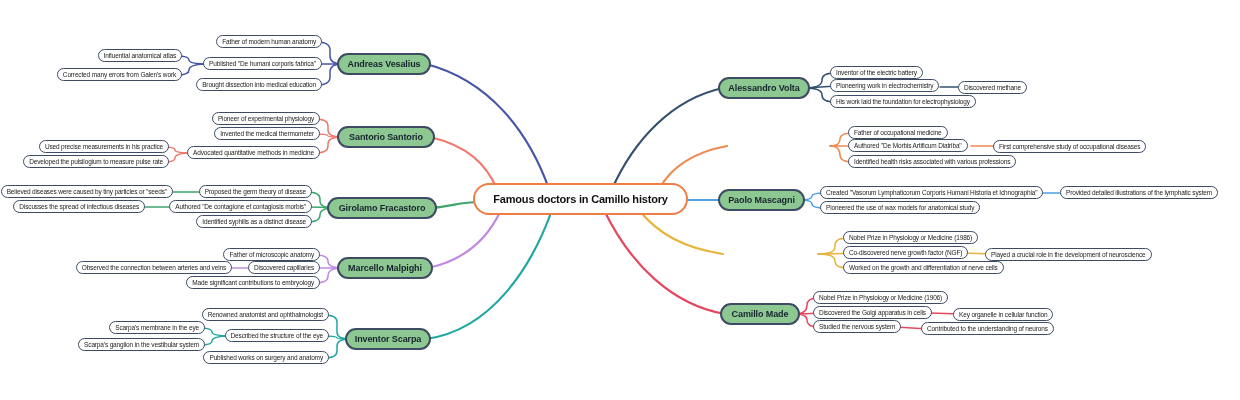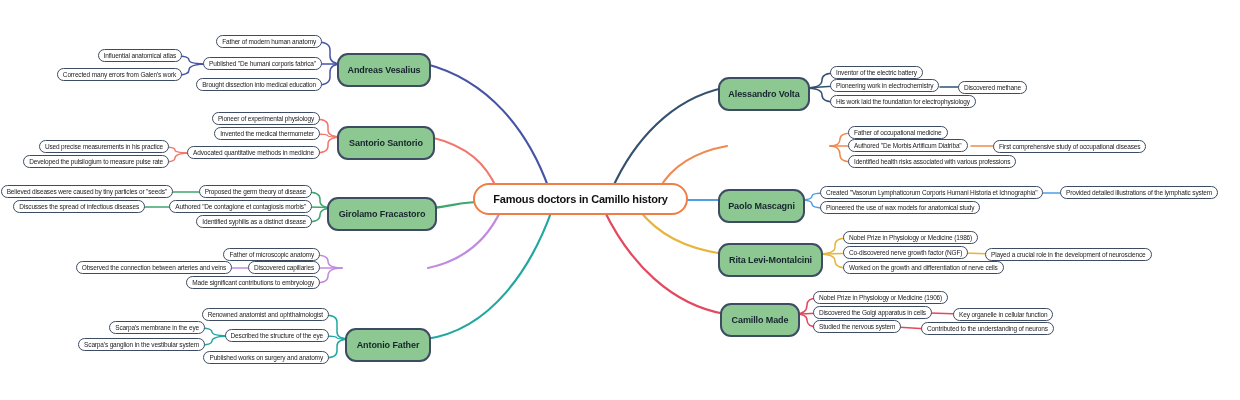--- a/index.html
+++ b/index.html
@@ -12,21 +12,21 @@
   #wires path.trunk{stroke-width:2.2px;}
   #wires path.limb{stroke-width:1.5px;}
   .node{position:absolute;z-index:2;display:flex;align-items:center;justify-content:center;
         white-space:nowrap;box-sizing:border-box;background:#ffffff;}
   .central{
     left:473px;top:183px;width:215px;height:32px;
     border:2.5px solid #ef7d45;border-radius:16px;
     font-size:11px;font-weight:bold;letter-spacing:-0.2px;color:#111;
   }
   .topic{
-    height:34px;background:#8dc791;border:2px solid #3e4c63;border-radius:11px;
+    height:22px;background:#8dc791;border:2px solid #3e4c63;border-radius:11px;
     font-size:9px;font-weight:bold;letter-spacing:-0.1px;color:#16242e;
     padding:0 4px;
   }
   .pill{
     height:13px;border:1.3px solid #3e4c63;border-radius:7px;background:#ffffff;
     font-size:6.5px;letter-spacing:-0.15px;color:#222;padding:0 5px;
   }
 </style>
 </head>
 <body>
@@ -99,25 +99,25 @@
     <path class="limb" d="M 818 327 Q 807 327 807 320 Q 807 314 795 314" stroke="#e4485f"></path>
     <path class="limb" d="M 930 313 L 960 314" stroke="#e4485f"></path>
     <path class="limb" d="M 896 327 L 928 329" stroke="#e4485f"></path>
   </svg>
 
   <div class="node central">Famous doctors in Camillo history</div>
 
   <div class="node topic" style="left:337px;top:53px;width:94px">Andreas Vesalius</div>
   <div class="node topic" style="left:327px;top:197px;width:110px">Girolamo Fracastoro</div>
   <div class="node topic" style="left:337px;top:126px;width:98px">Santorio Santorio</div>
-  <div class="node topic" style="left:345px;top:328px;width:86px">Antonio Father</div>
+  <div class="node topic" style="left:337px;top:257px;width:96px">Marcello Malpighi</div>
+  <div class="node topic" style="left:345px;top:328px;width:86px">Inventor Scarpa</div>
 
   <div class="node topic" style="left:718px;top:77px;width:92px">Alessandro Volta</div>
   <div class="node topic" style="left:718px;top:189px;width:87px">Paolo Mascagni</div>
-  <div class="node topic" style="left:718px;top:243px;width:105px">Rita Levi-Montalcini</div>
   <div class="node topic" style="left:720px;top:303px;width:80px">Camillo Made</div>
 
   <div class="node pill" style="right:918px;top:35px">Father of modern human anatomy</div>
   <div class="node pill" style="right:918px;top:57px">Published "De humani corporis fabrica"</div>
   <div class="node pill" style="right:918px;top:78px">Brought dissection into medical education</div>
   <div class="node pill" style="right:1058px;top:49px">Influential anatomical atlas</div>
   <div class="node pill" style="right:1058px;top:68px">Corrected many errors from Galen's work</div>
 
   <div class="node pill" style="right:920px;top:112px">Pioneer of experimental physiology</div>
   <div class="node pill" style="right:920px;top:127px">Invented the medical thermometer</div>

